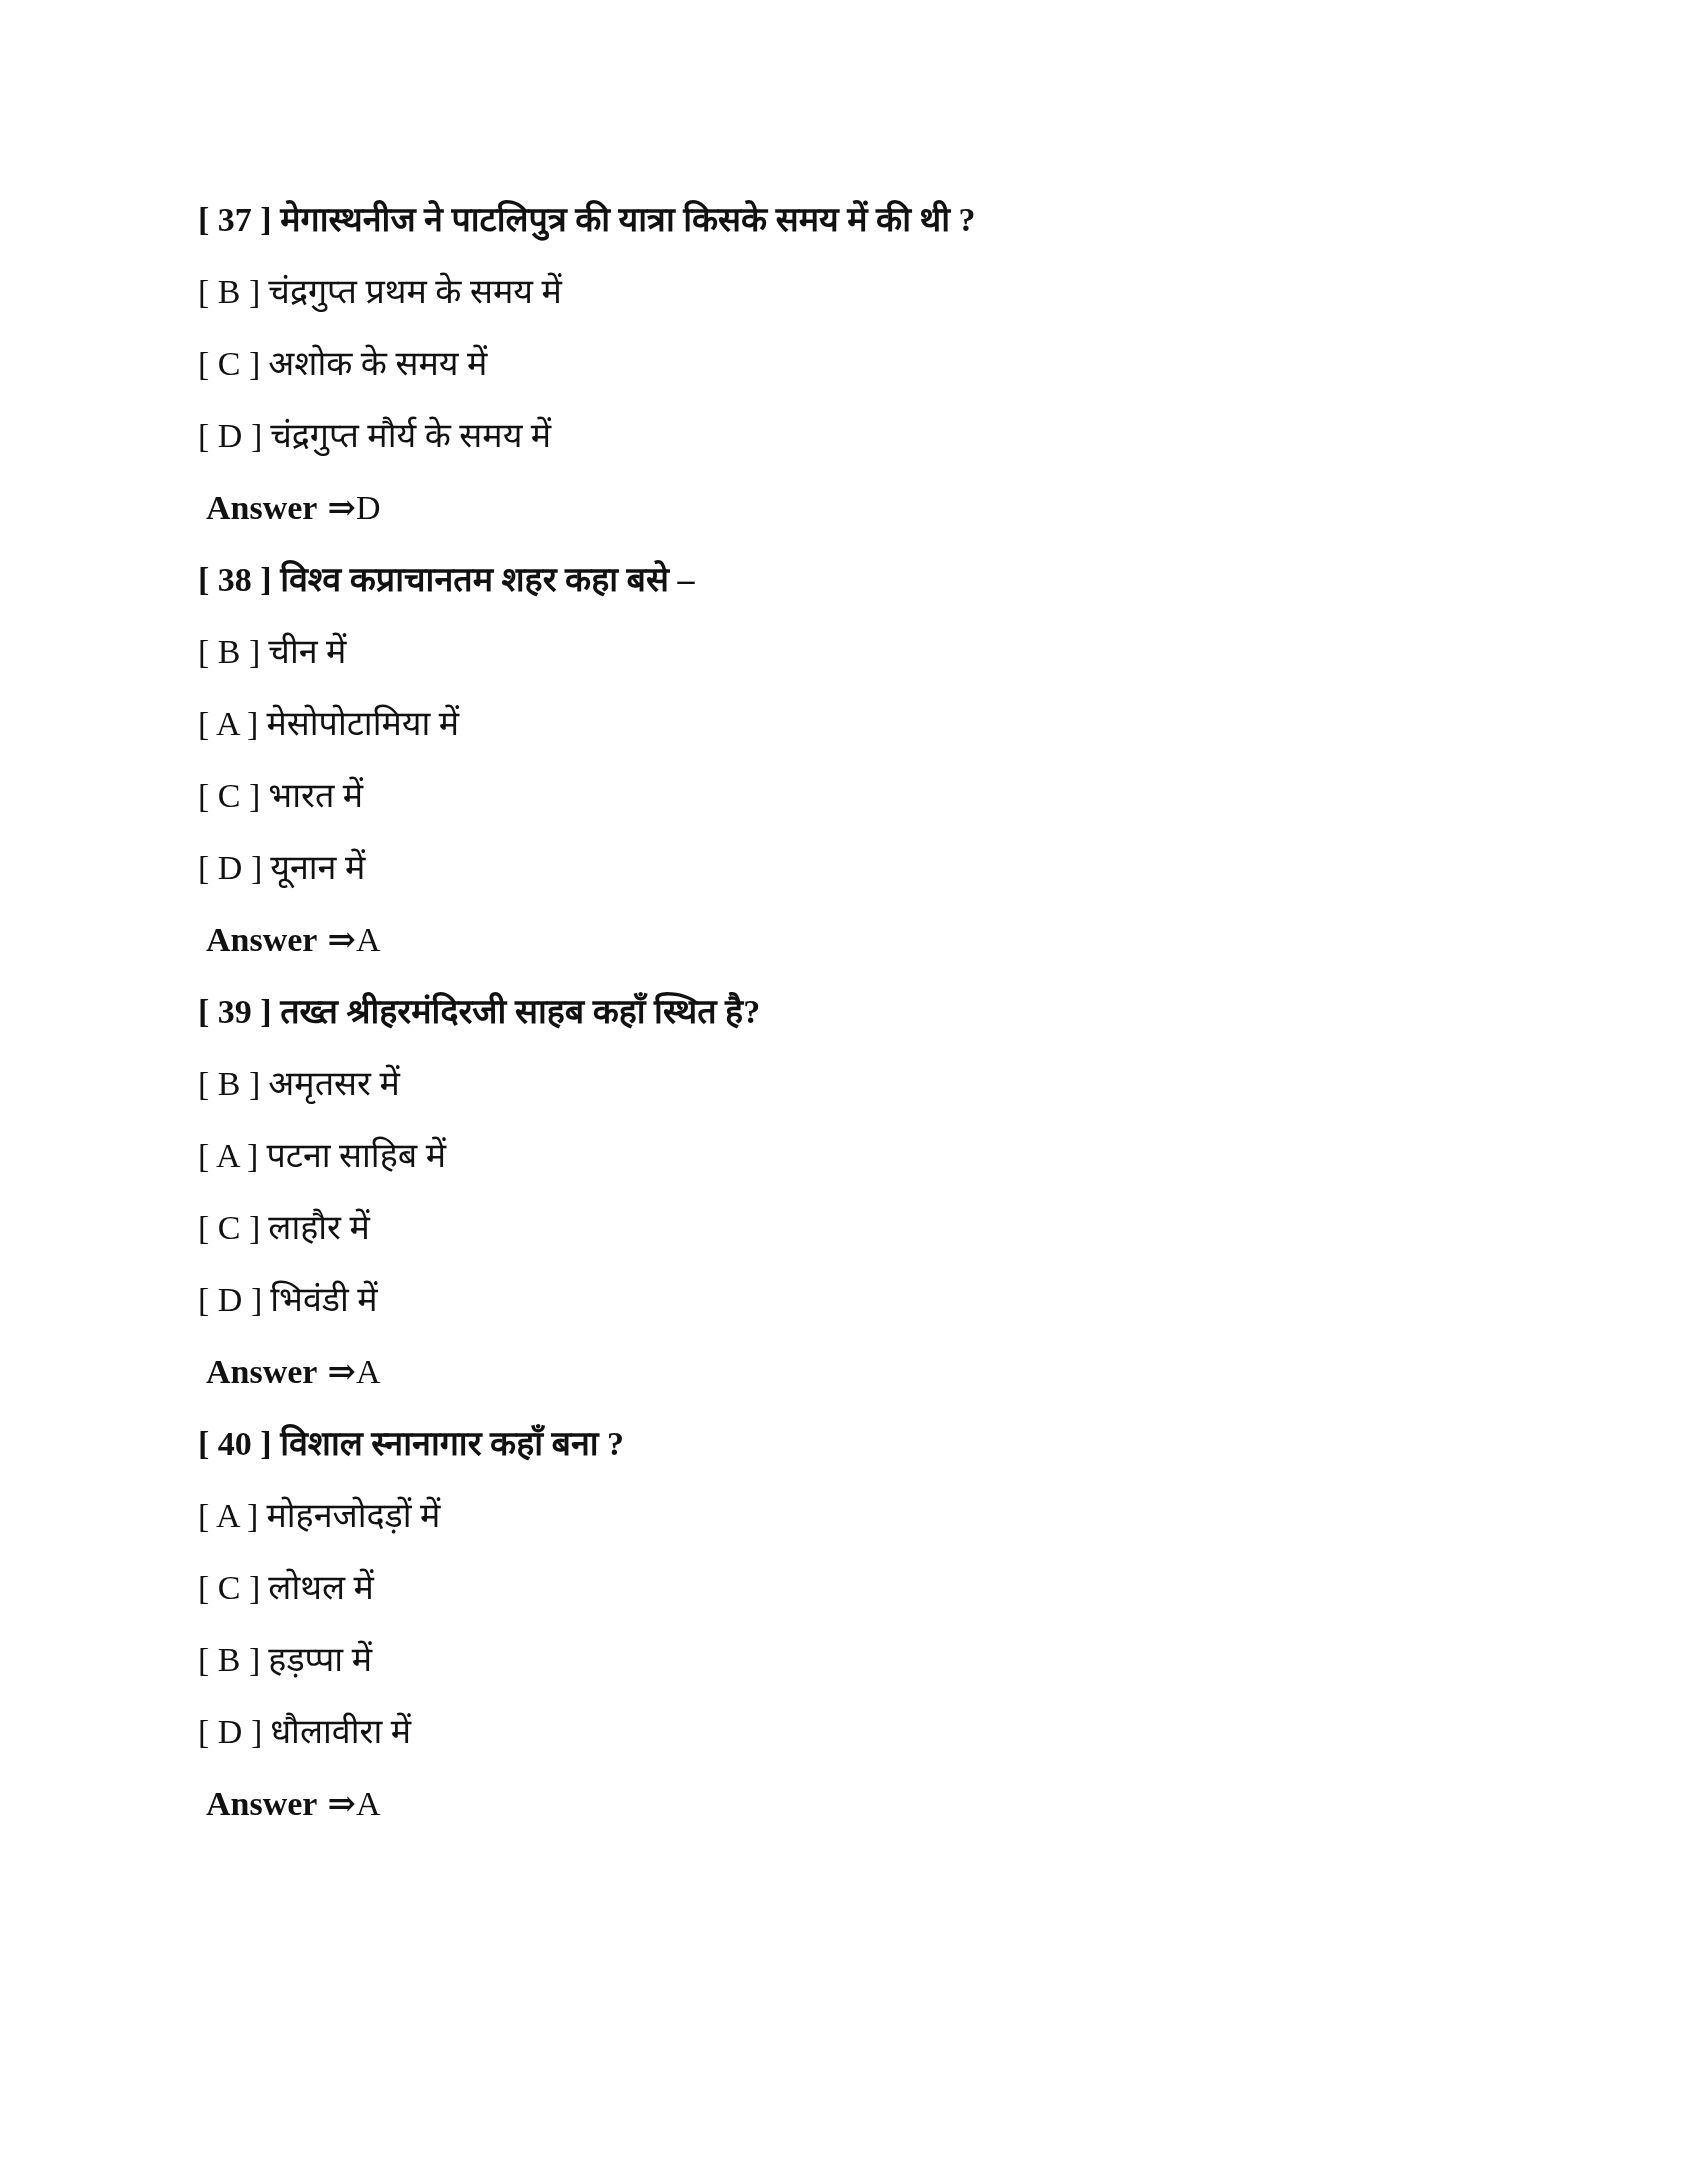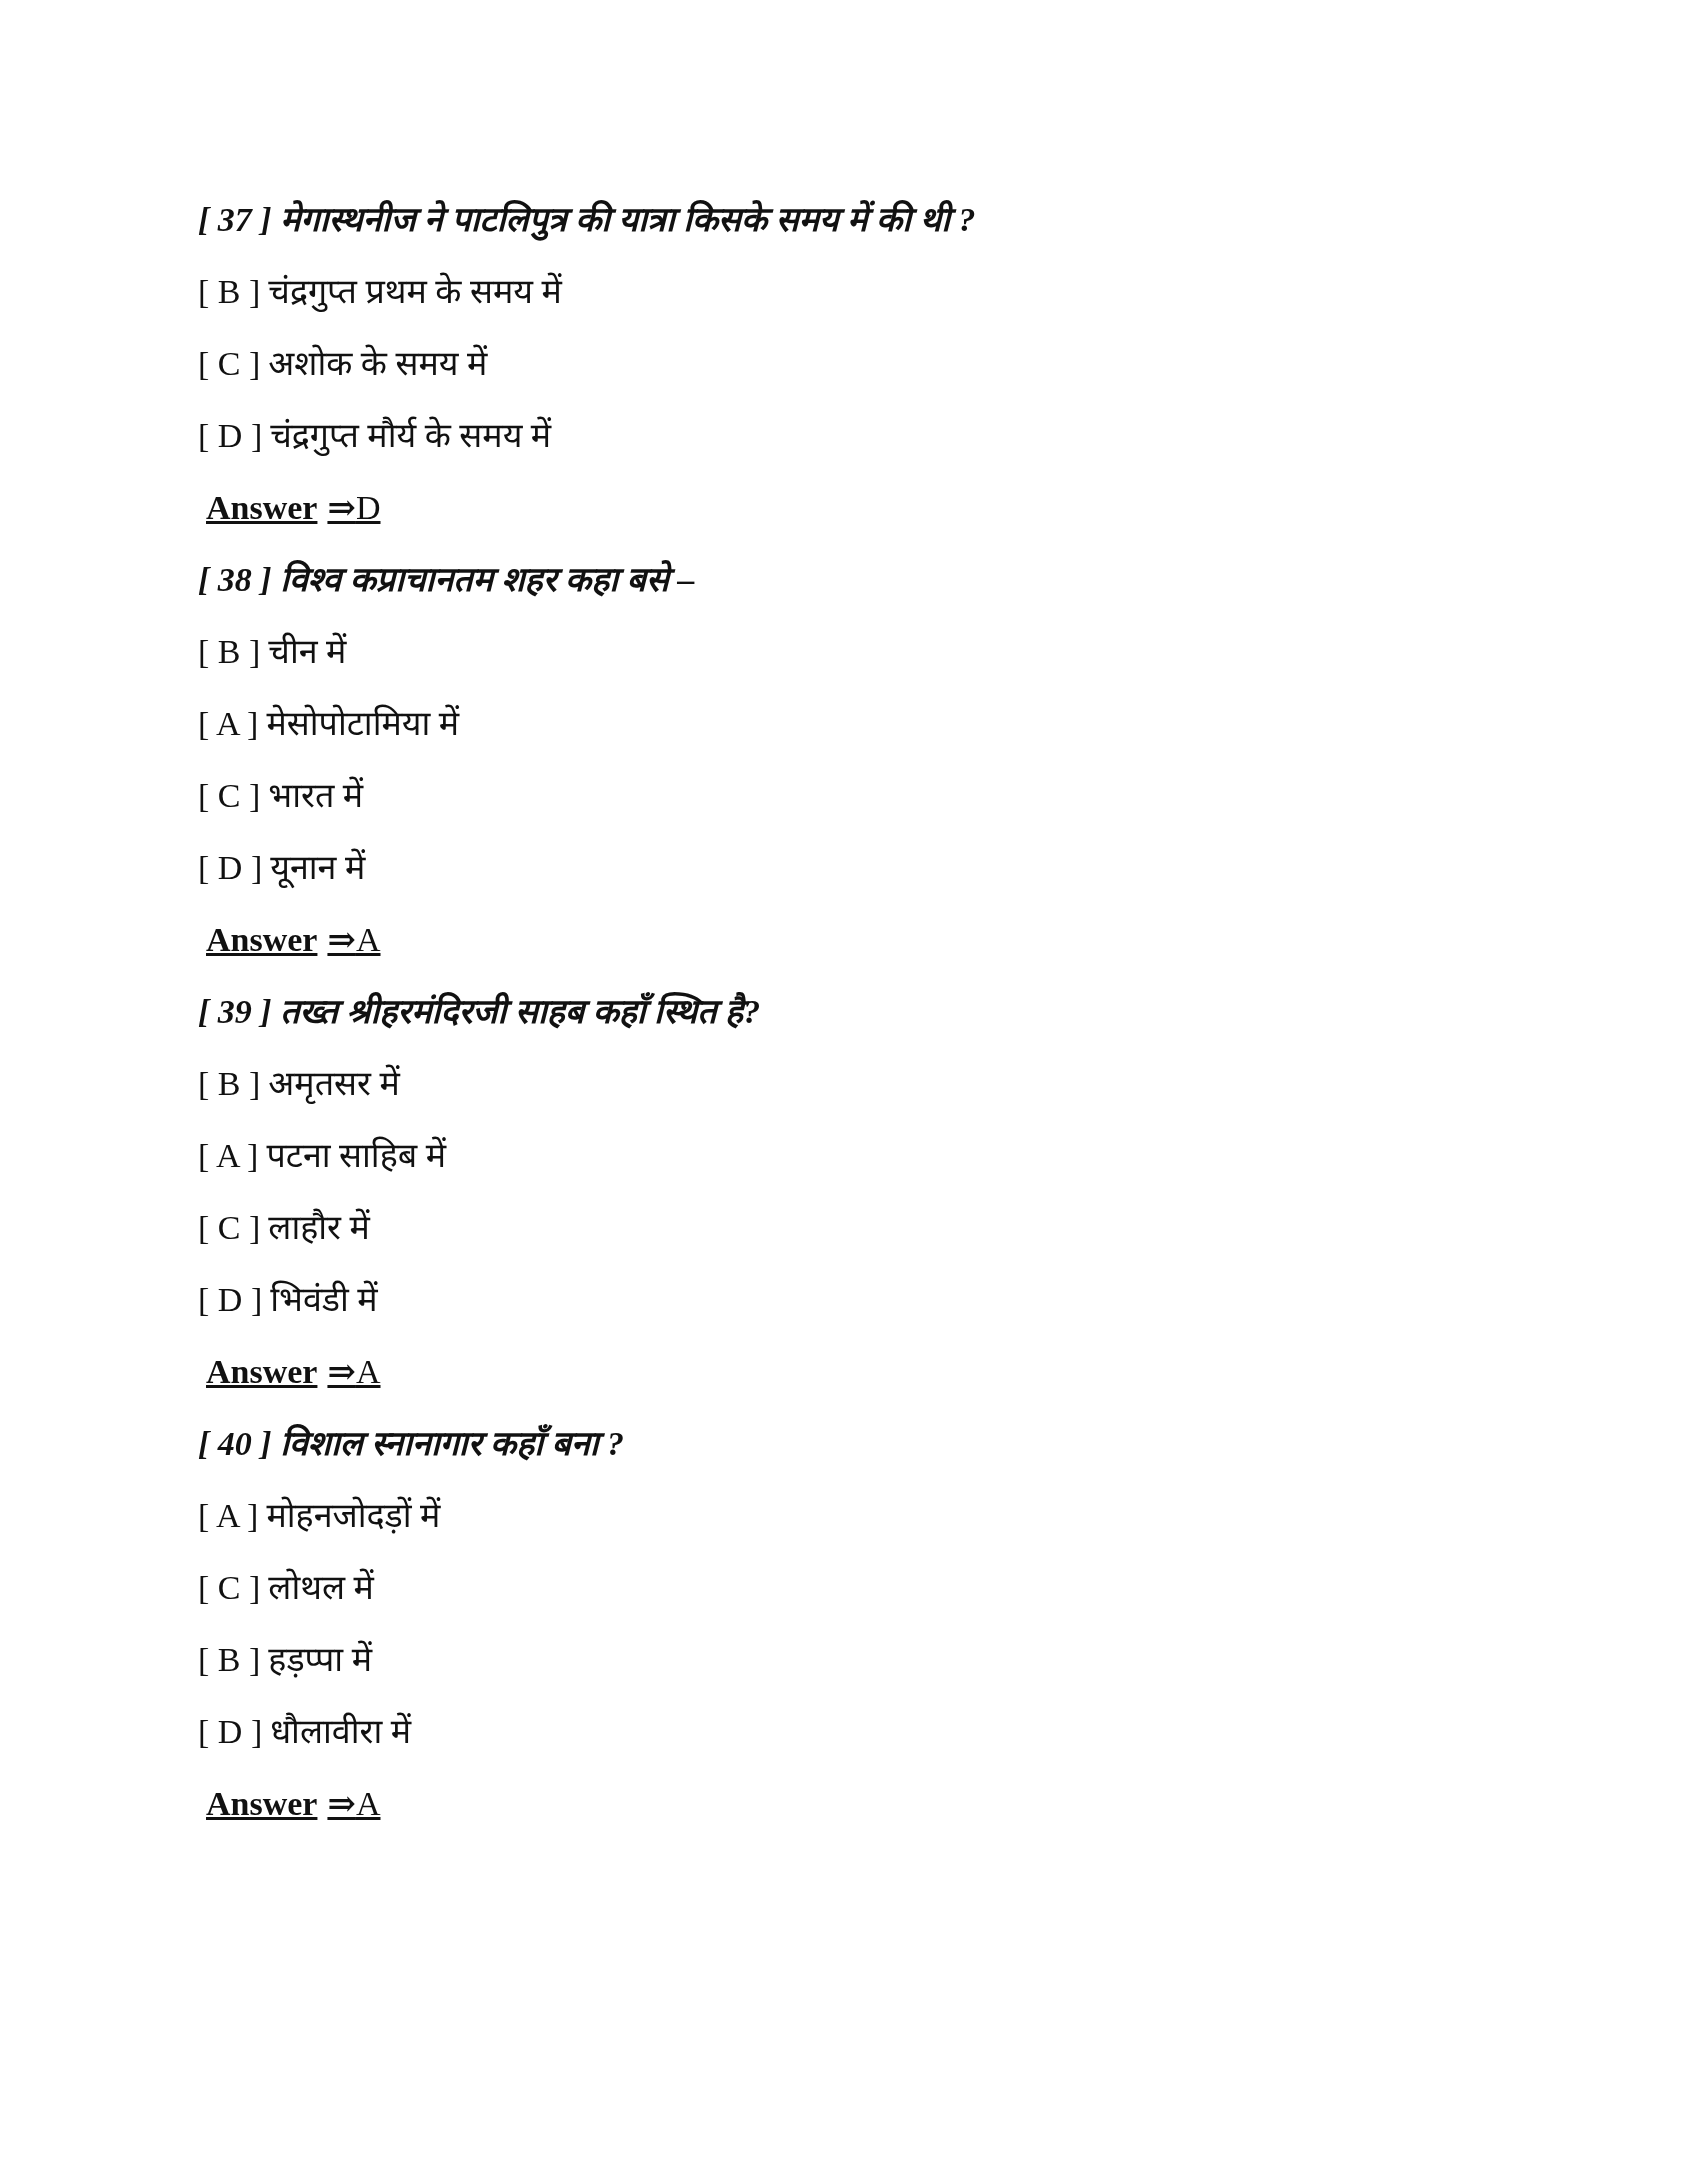--- a/index.html
+++ b/index.html
@@ -1,23 +1,23 @@
 <!DOCTYPE html>
 <html><head>
 <meta charset="utf-8">
 <style>
   html, body { margin: 0; padding: 0; background: #ffffff; }
   body { width: 1683px; height: 2178px; position: relative; overflow: hidden; color: #111111;
          font-family: "Liberation Serif", "DejaVu Serif", serif; }
   .page { position: absolute; left: 198px; top: 184px; width: 1287px; }
   .line { height: 72px; line-height: 72px; font-size: 34px; white-space: nowrap; }
-  .q { font-weight: bold; font-style: italic; }
+  .q { font-weight: bold; }
   .q .num { font-family: "Liberation Serif", serif; }
   .opt .lbl { font-family: "Liberation Serif", serif; margin-right: 8px; }
-  .ans { padding-left: 8px; text-decoration: underline; }
+  .ans { padding-left: 8px; }
   .ans .a-word { font-weight: bold; }
   .ans .arrow { font-weight: bold; margin-left: 10px; }
   .ans .a-val { font-weight: normal; }
 </style>
 </head>
 <body>
 
 <div class="page">
 
   <div class="line q"><span class="num">[ 37 ]</span> <span>मेगास्थनीज ने पाटलिपुत्र की यात्रा किसके समय में की थी ?</span></div>

